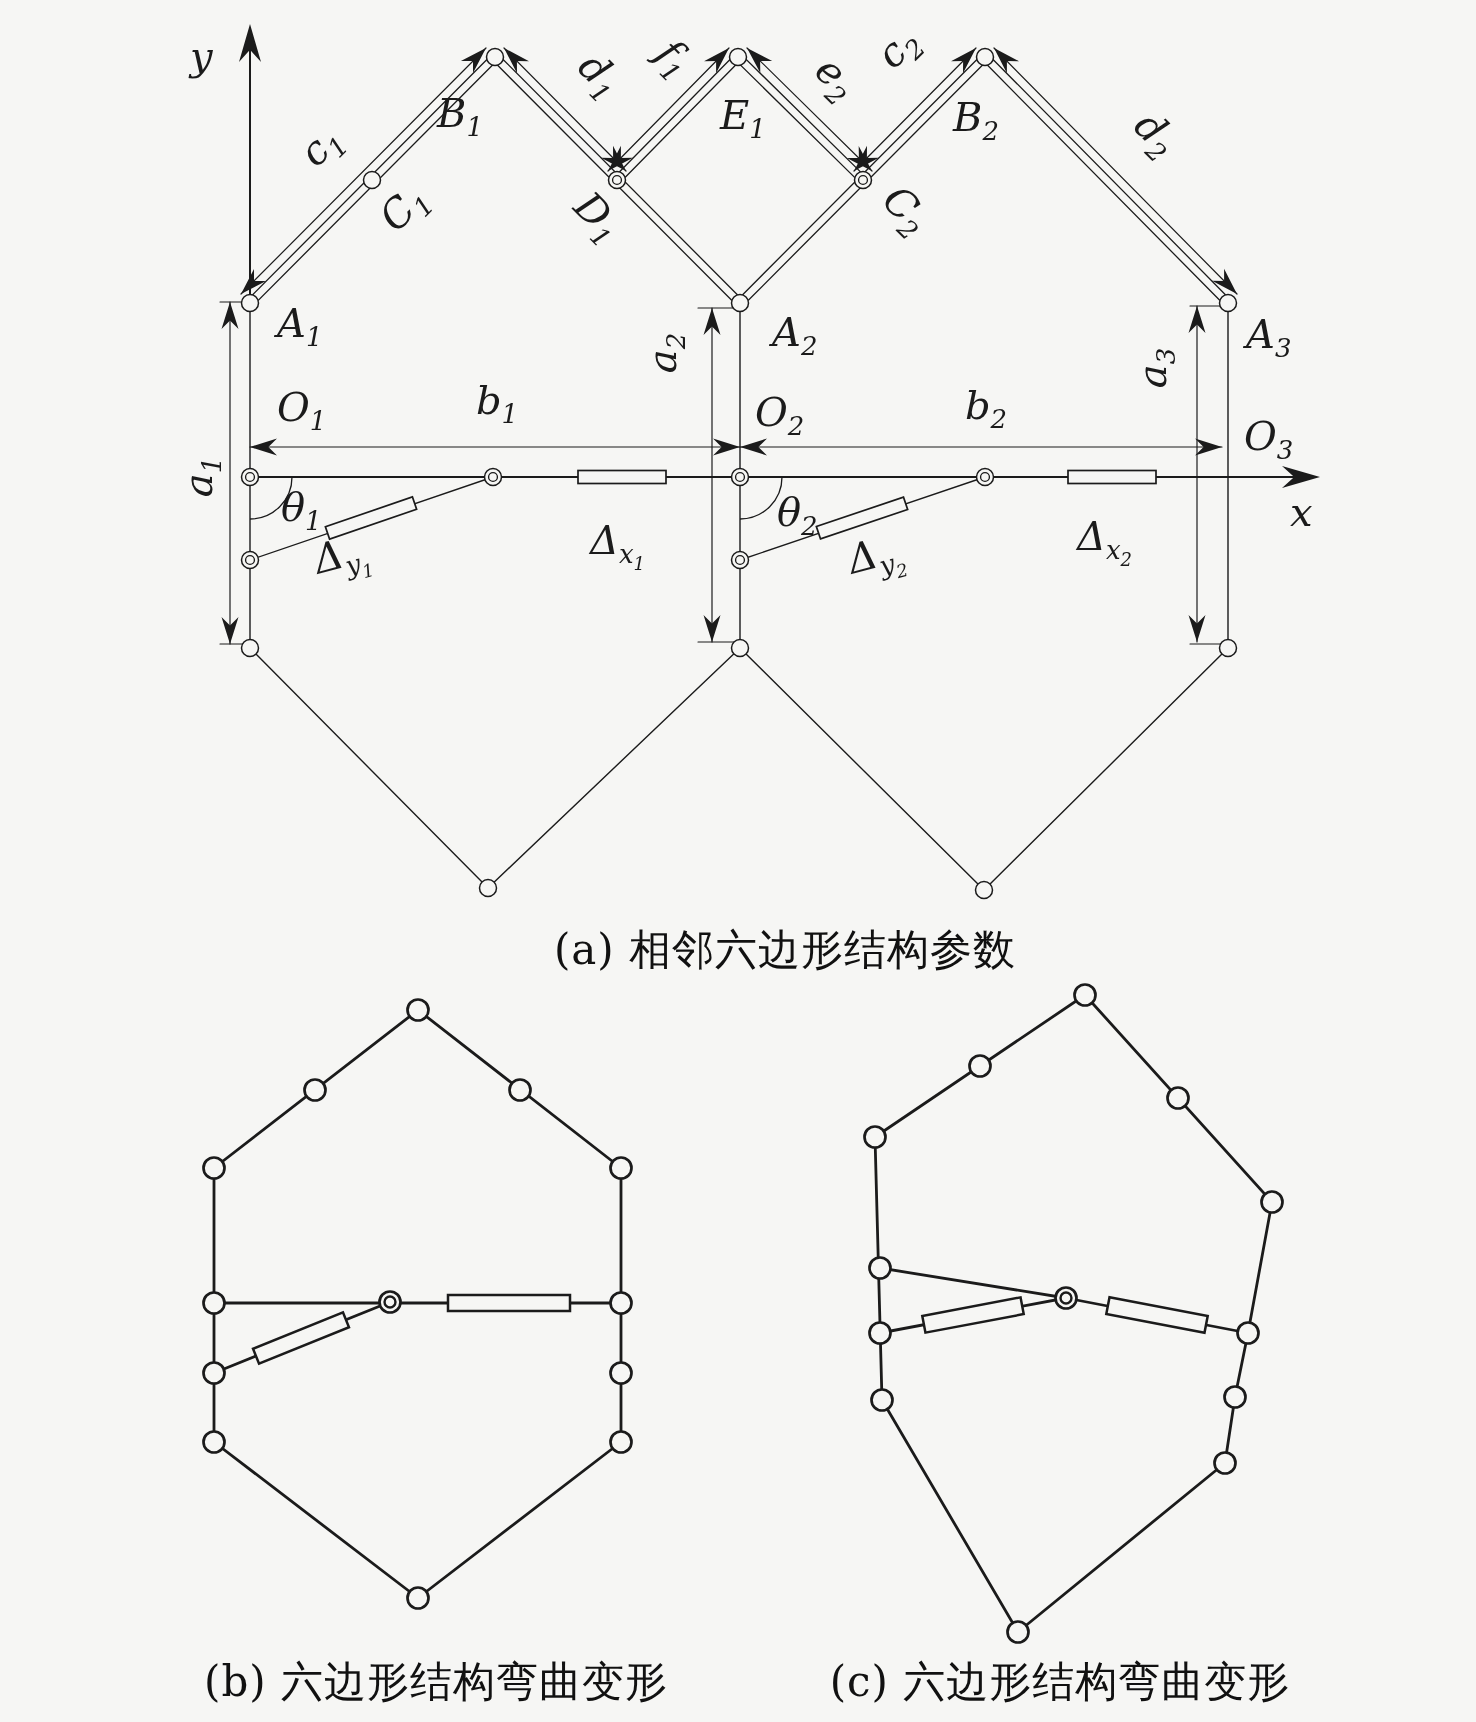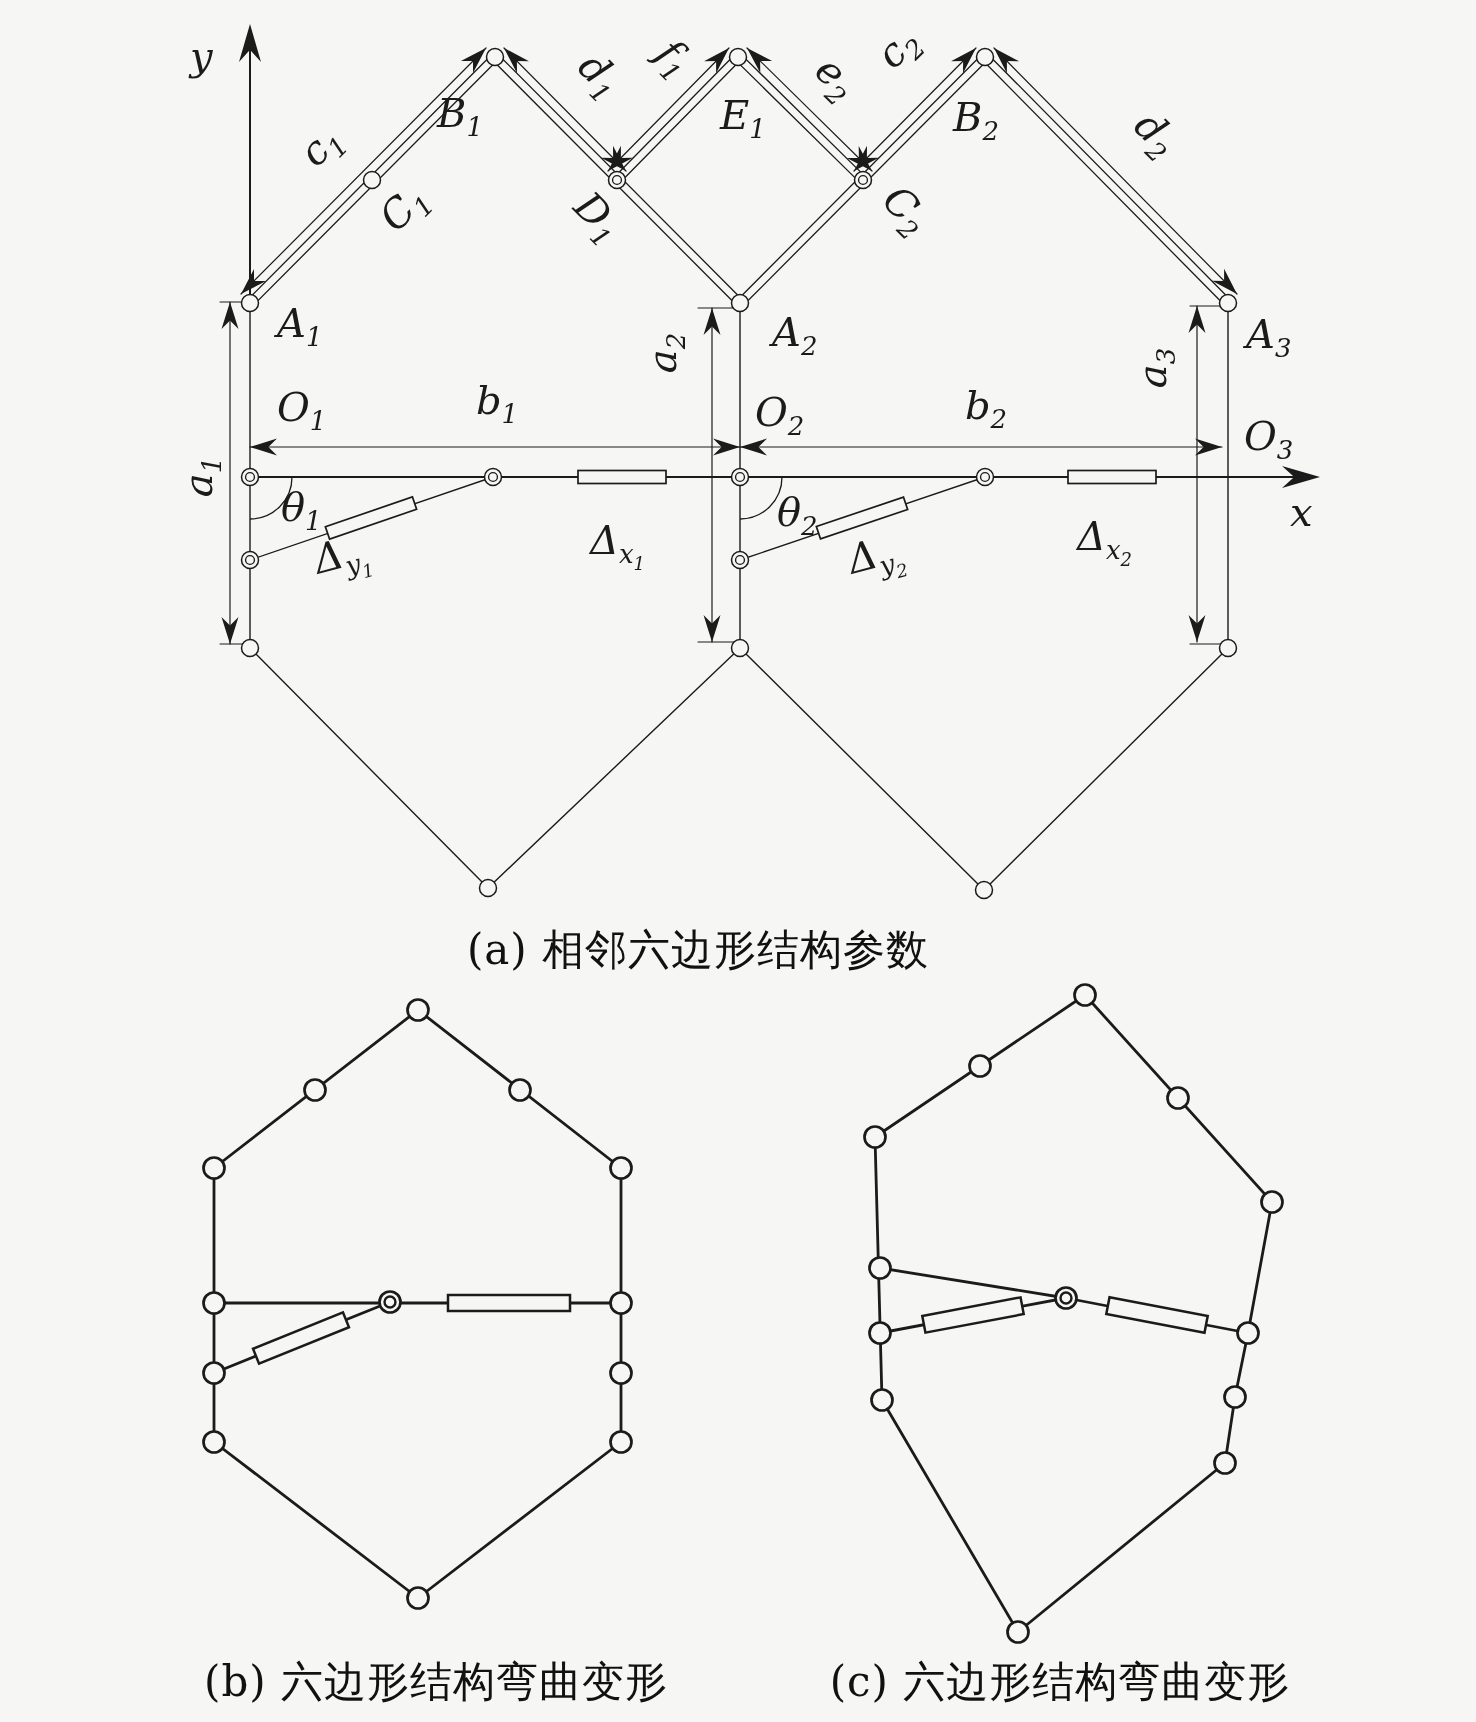--- a/index.html
+++ b/index.html
@@ -201,16 +201,16 @@
         <circle cx="1272" cy="1202" r="10.5" fill="#f6f6f4" stroke="#1b1b1b" stroke-width="2.7"></circle>
         <circle cx="880" cy="1268" r="10.5" fill="#f6f6f4" stroke="#1b1b1b" stroke-width="2.7"></circle>
         <circle cx="880" cy="1333" r="10.5" fill="#f6f6f4" stroke="#1b1b1b" stroke-width="2.7"></circle>
         <circle cx="882" cy="1400" r="10.5" fill="#f6f6f4" stroke="#1b1b1b" stroke-width="2.7"></circle>
         <circle cx="1248" cy="1333" r="10.5" fill="#f6f6f4" stroke="#1b1b1b" stroke-width="2.7"></circle>
         <circle cx="1235" cy="1397" r="10.5" fill="#f6f6f4" stroke="#1b1b1b" stroke-width="2.7"></circle>
         <circle cx="1225" cy="1463" r="10.5" fill="#f6f6f4" stroke="#1b1b1b" stroke-width="2.7"></circle>
         <circle cx="1018" cy="1632" r="10.5" fill="#f6f6f4" stroke="#1b1b1b" stroke-width="2.7"></circle>
       </g>
     </svg>
-  <div class="caption" style="left: 698px; top: 922px;">(a) 相邻六边形结构参数</div>
+  <div class="caption" style="left: 785px; top: 922px;">(a) 相邻六边形结构参数</div>
   <div class="caption" style="left: 436px; top: 1654px;">(b) 六边形结构弯曲变形</div>
   <div class="caption" style="left: 1060px; top: 1654px;">(c) 六边形结构弯曲变形</div>
 </div>
 
 </body></html>

